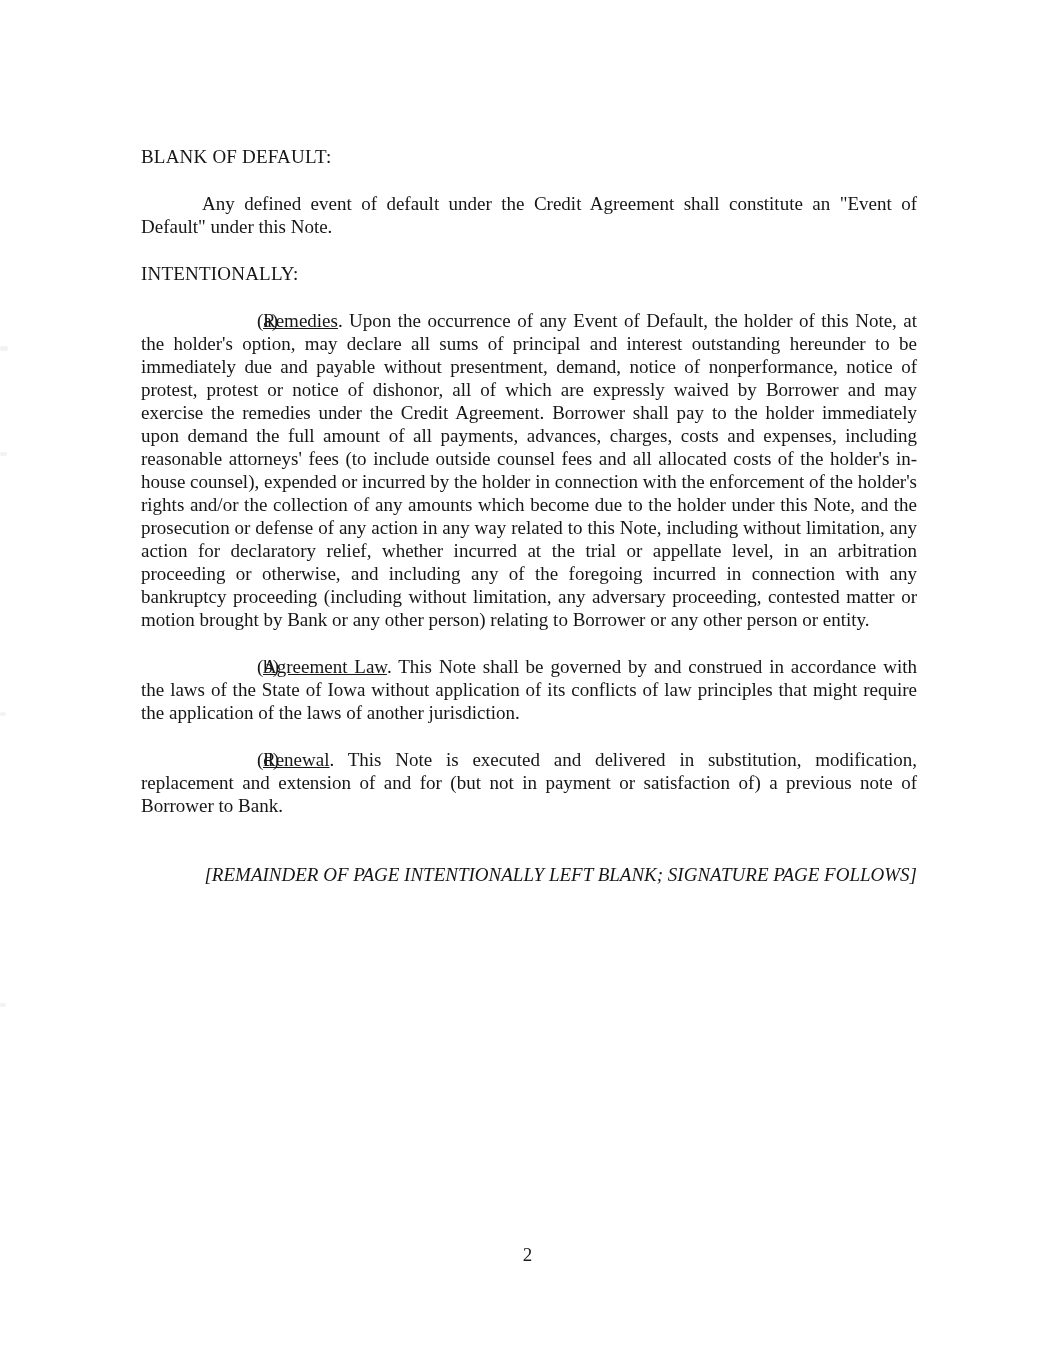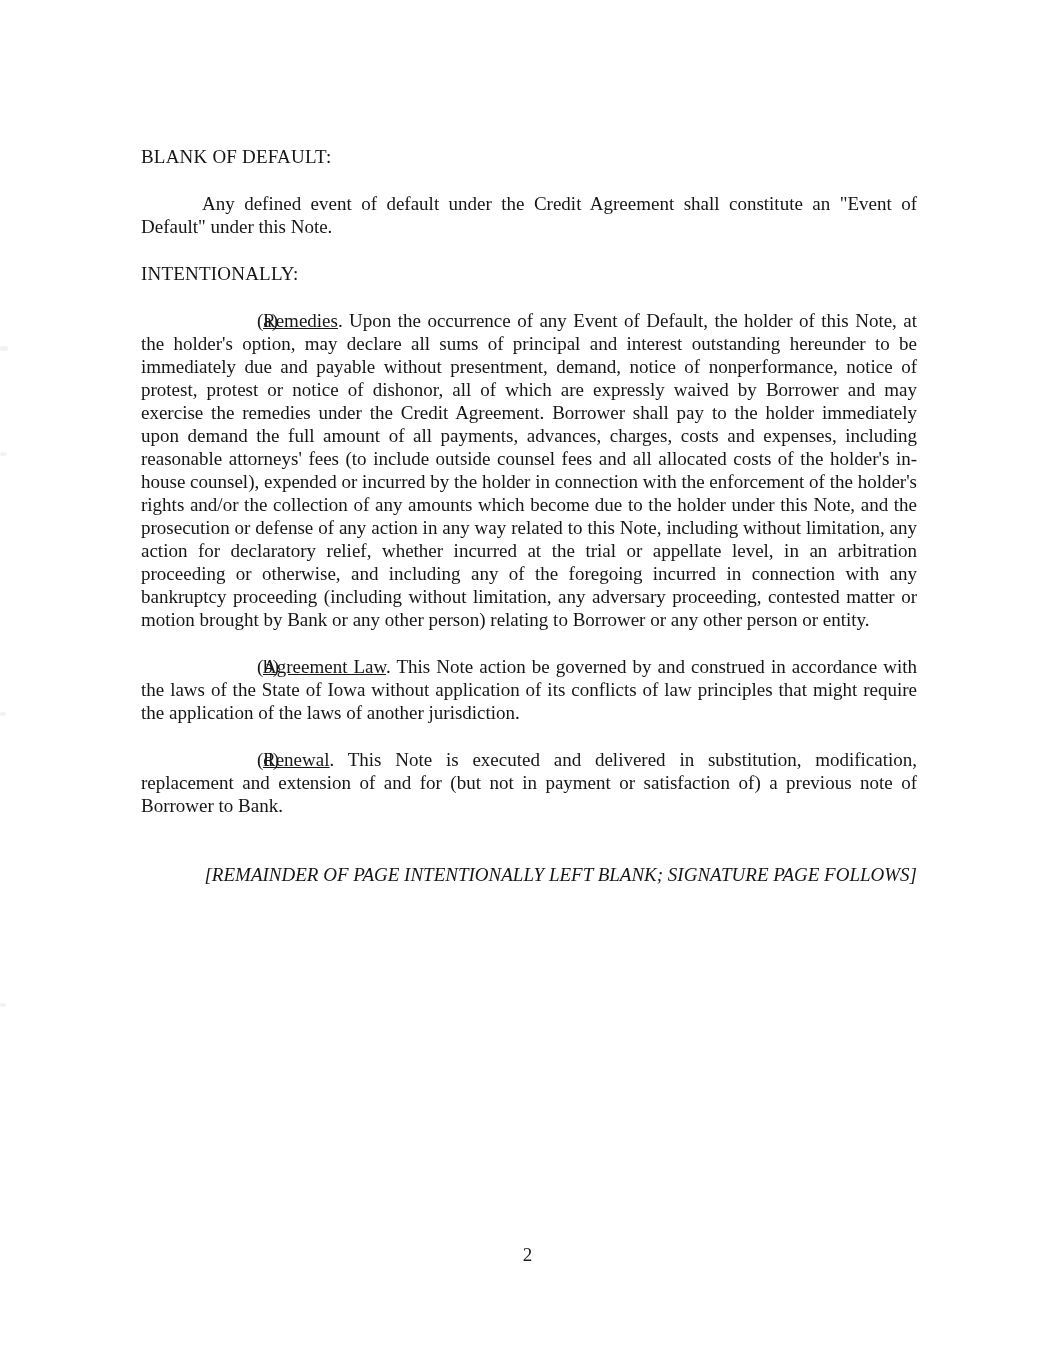--- a/index.html
+++ b/index.html
@@ -75,21 +75,21 @@
 <div class="sheet">
 
   <div class="heading block">BLANK OF DEFAULT:</div>
 
   <p class="body-para">Any defined event of default under the Credit Agreement shall constitute an "Event of Default" under this Note.</p>
 
   <div class="heading block">INTENTIONALLY:</div>
 
   <p class="clause"><span class="clabel">(a)</span><span class="ctitle">Remedies</span><span>.  Upon the occurrence of any Event of Default, the holder of this Note, at the holder's option, may declare all sums of principal and interest outstanding hereunder to be immediately due and payable without presentment, demand, notice of nonperformance, notice of protest, protest or notice of dishonor, all of which are expressly waived by Borrower and may exercise the remedies under the Credit Agreement.  Borrower shall pay to the holder immediately upon demand the full amount of all payments, advances, charges, costs and expenses, including reasonable attorneys' fees (to include outside counsel fees and all allocated costs of the holder's in-house counsel), expended or incurred by the holder in connection with the enforcement of the holder's rights and/or the collection of any amounts which become due to the holder under this Note, and the prosecution or defense of any action in any way related to this Note, including without limitation, any action for declaratory relief, whether incurred at the trial or appellate level, in an arbitration proceeding or otherwise, and including any of the foregoing incurred in connection with any bankruptcy proceeding (including without limitation, any adversary proceeding, contested matter or motion brought by Bank or any other person) relating to Borrower or any other person or entity.</span></p>
 
-  <p class="clause"><span class="clabel">(b)</span><span class="ctitle">Agreement Law</span><span>.  This Note action be governed by and construed in accordance with the laws of the State of Iowa without application of its conflicts of law principles that might require the application of the laws of another jurisdiction.</span></p>
+  <p class="clause"><span class="clabel">(b)</span><span class="ctitle">Agreement Law</span><span>.  This Note shall be governed by and construed in accordance with the laws of the State of Iowa without application of its conflicts of law principles that might require the application of the laws of another jurisdiction.</span></p>
 
 
   <p class="clause"><span class="clabel">(d)</span><span class="ctitle">Renewal</span><span>.  This Note is executed and delivered in substitution, modification, replacement and extension of and for (but not in payment or satisfaction of) a previous note of Borrower to Bank.</span></p>
 
   <p class="notice">[REMAINDER OF PAGE INTENTIONALLY LEFT BLANK; SIGNATURE PAGE FOLLOWS]</p>
 
 </div>
 
 <div class="page-number">2</div>
 

